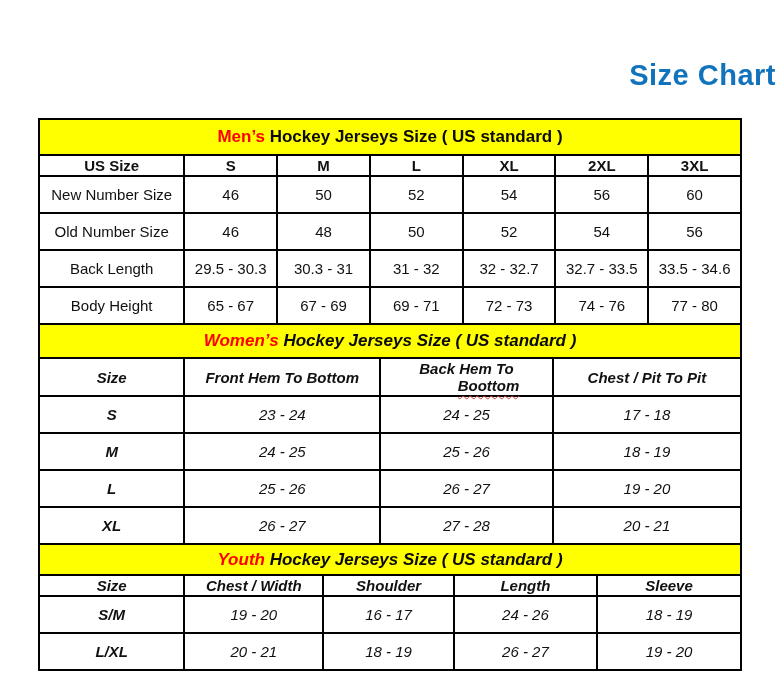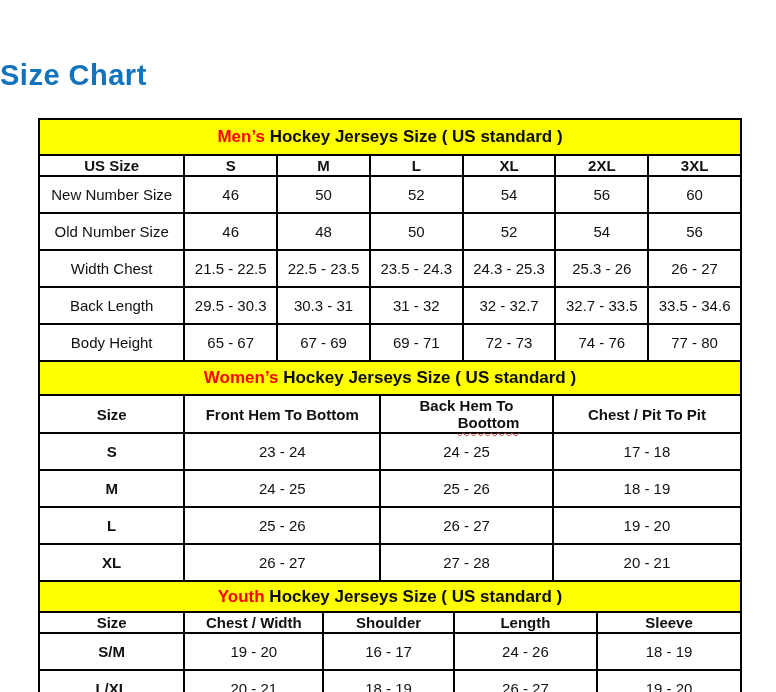--- a/index.html
+++ b/index.html
@@ -12,37 +12,37 @@
   html, body {
     margin: 0; padding: 0;
     width: 776px; height: 692px;
     background: #ffffff;
     font-family: "Liberation Sans", sans-serif;
     color: #111;
     overflow: hidden;
   }
   h1.page-title {
     margin: 56px 0 0 0;
-    text-align: left;
+    text-align: right;
     font-size: 29px;
     line-height: 38px;
     font-weight: 700;
     color: var(--title-blue);
     letter-spacing: 0.5px;
   }
   .tables-wrap {
     width: 704px;
     margin: 24px 0 0 38px;
   }
   table.size-table {
     width: 704px;
     border-collapse: collapse;
     table-layout: fixed;
   }
-  table.size-table + table.size-table { margin-top: -2px; }
+  table.size-table + table.size-table { margin-top: -2px; font-style: italic; }
   table.size-table th, table.size-table td {
     border: 2px solid var(--border-black);
     text-align: center;
     vertical-align: middle;
     padding: 1px 2px;
   }
   tr.band th {
     background: var(--band-yellow);
     height: 36px;
     font-size: 17px;
@@ -129,29 +129,20 @@
           <td>60</td>
         </tr>
         <tr>
           <th class="row-label">Old Number Size</th>
           <td>46</td>
           <td>48</td>
           <td>50</td>
           <td>52</td>
           <td>54</td>
           <td>56</td>
-        </tr>
-        <tr>
-          <th class="row-label">Width Chest</th>
-          <td>21.5 - 22.5</td>
-          <td>22.5 - 23.5</td>
-          <td>23.5 - 24.3</td>
-          <td>24.3 - 25.3</td>
-          <td>25.3 - 26</td>
-          <td>26 - 27</td>
         </tr>
         <tr>
           <th class="row-label">Back Length</th>
           <td>29.5 - 30.3</td>
           <td>30.3 - 31</td>
           <td>31 - 32</td>
           <td>32 - 32.7</td>
           <td>32.7 - 33.5</td>
           <td>33.5 - 34.6</td>
         </tr>

